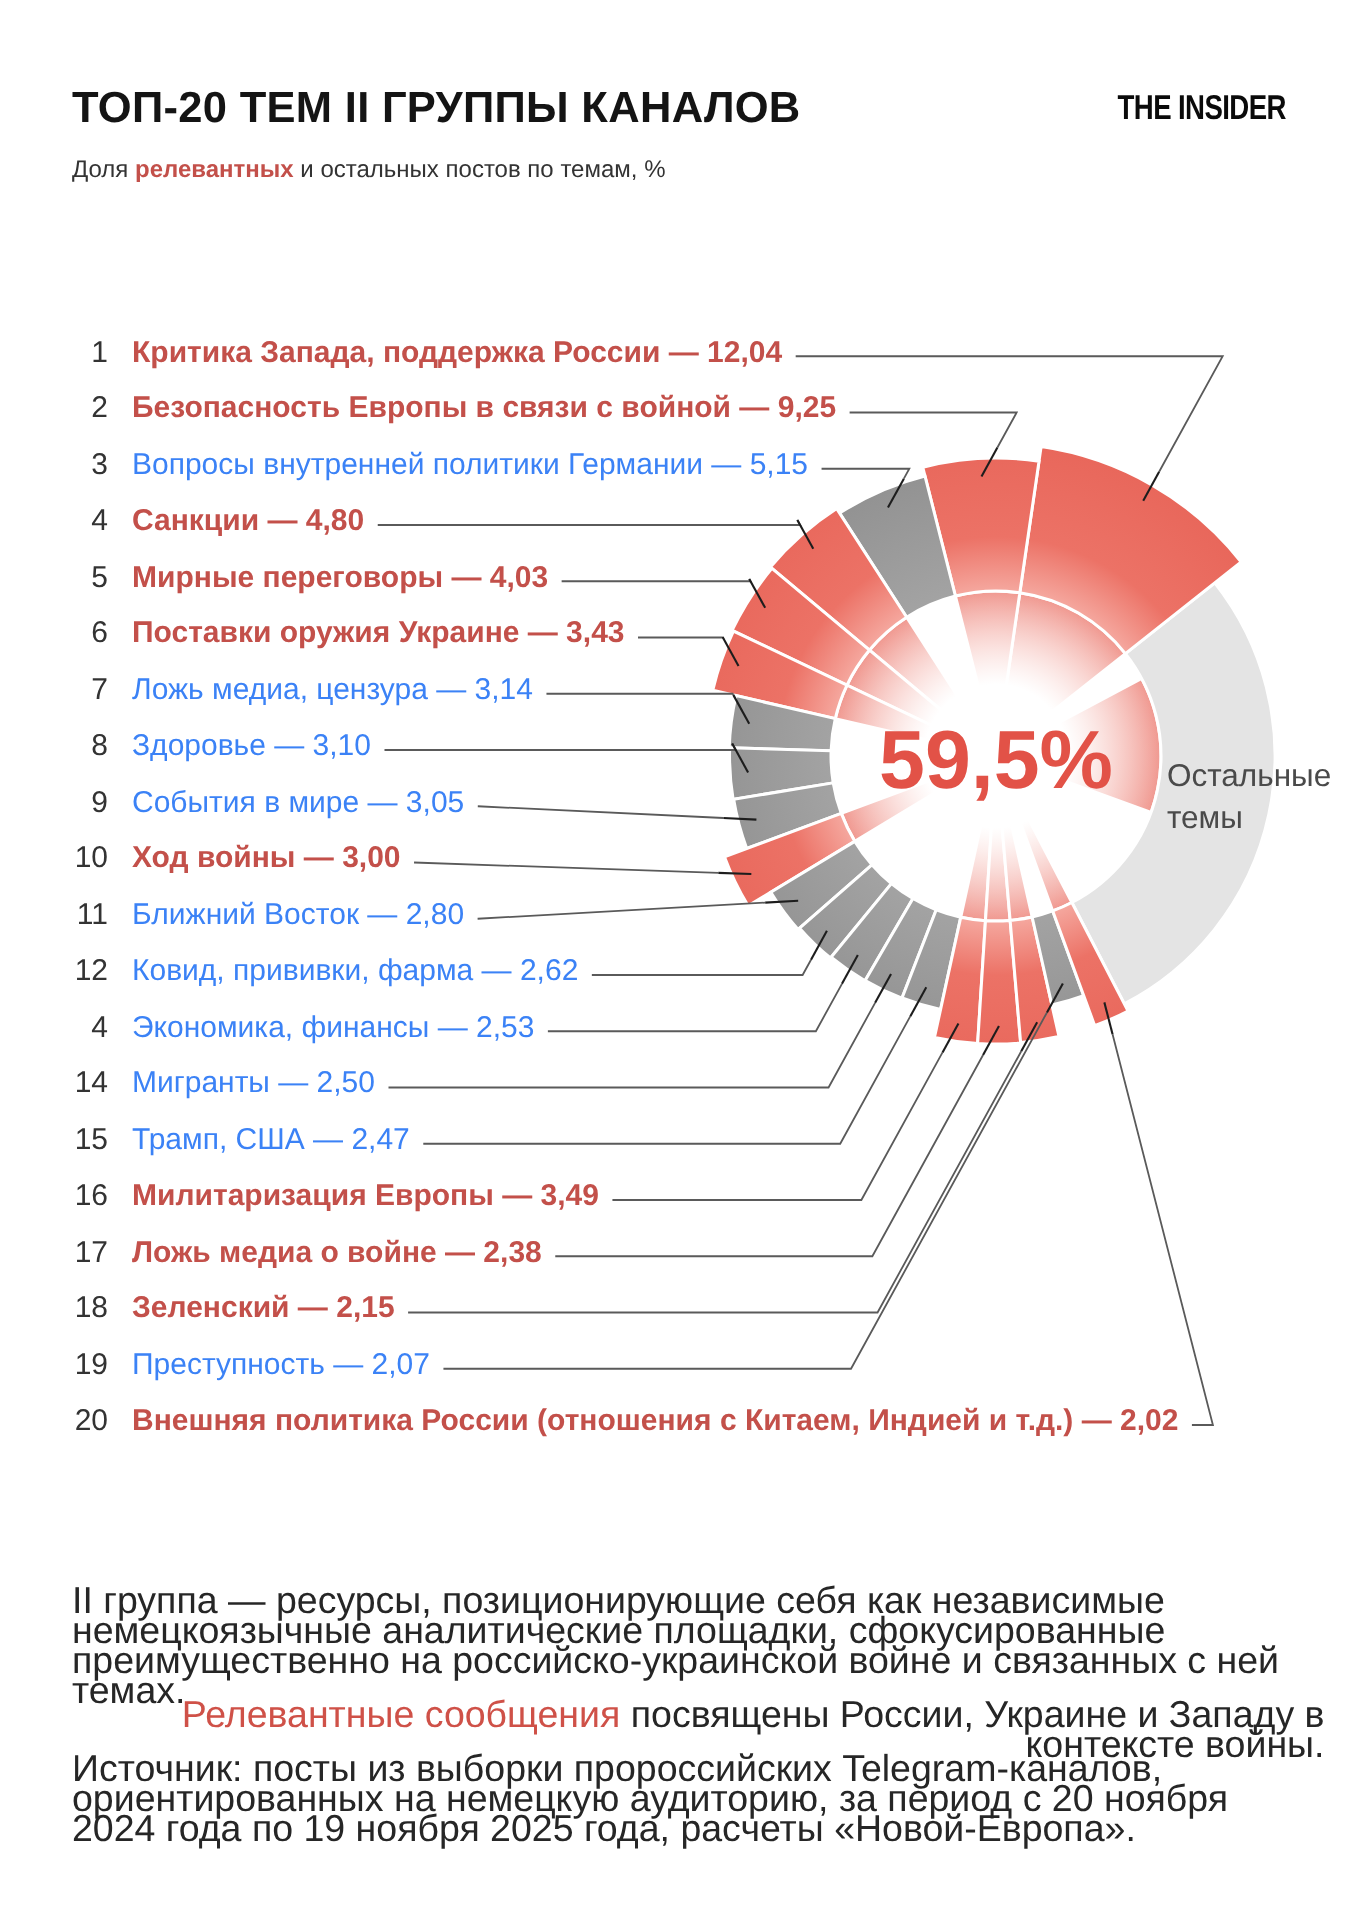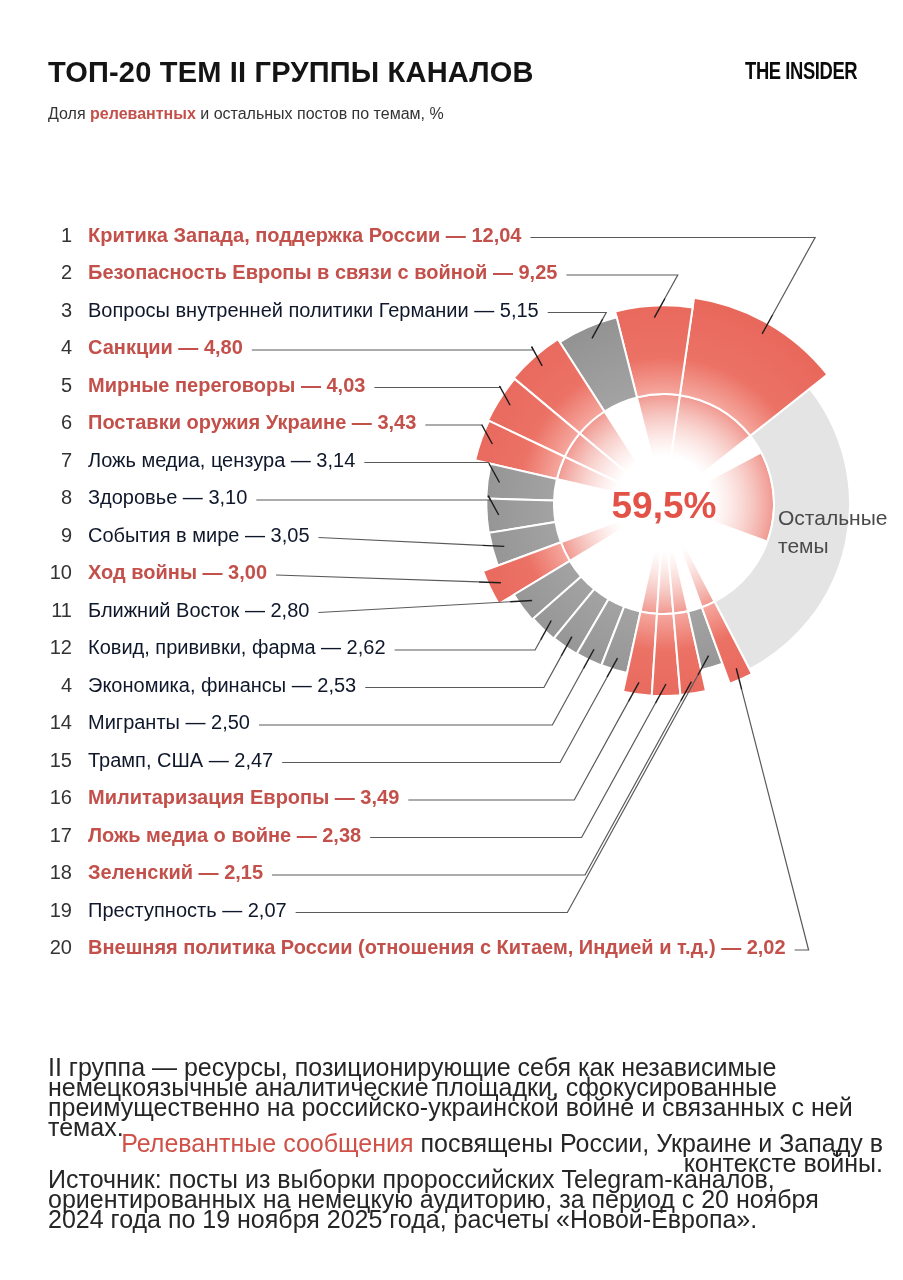--- a/index.html
+++ b/index.html
@@ -23,26 +23,26 @@
     left:48px;top:105px;font-size:16px;color:#333;white-space:nowrap;z-index:5;
   }
   #subtitle .red{color:#c3504a;font-weight:bold;}
   #chart-svg{left:0;top:0;z-index:1;}
   .row{position:absolute;left:0;height:28px;z-index:3;white-space:nowrap;}
   .row .num{
     position:absolute;left:0;top:0;width:72px;text-align:right;
     font-size:20px;color:#333;
   }
   .row .lbl{
-    position:absolute;left:88px;top:0;font-size:20px;color:#0f172a;
+    position:absolute;left:88px;top:0;font-size:20px;color:#3b82f6;
   }
   .row .lbl.red{color:#c3504a;font-weight:bold;}
   #center-label{
     left:664px;top:506px;transform:translate(-50%,-50%);
-    font-size:37px;font-weight:bold;color:#e25247;z-index:4;white-space:nowrap;
+    font-size:55px;font-weight:bold;color:#e25247;z-index:4;white-space:nowrap;
   }
   #other-label{
     left:778px;top:504px;width:130px;font-size:21px;line-height:28px;
     color:#4a4a4a;z-index:4;
   }
   .footer-p{left:48px;font-size:25px;line-height:20px;color:#262626;z-index:5;margin-top:11px;}
   #footer-1{top:1046px;width:835px;}
   #footer-2{top:1122px;width:835px;text-align:right;}
   #footer-2 .red{color:#cf5148;}
   #footer-3{top:1158px;width:790px;}

